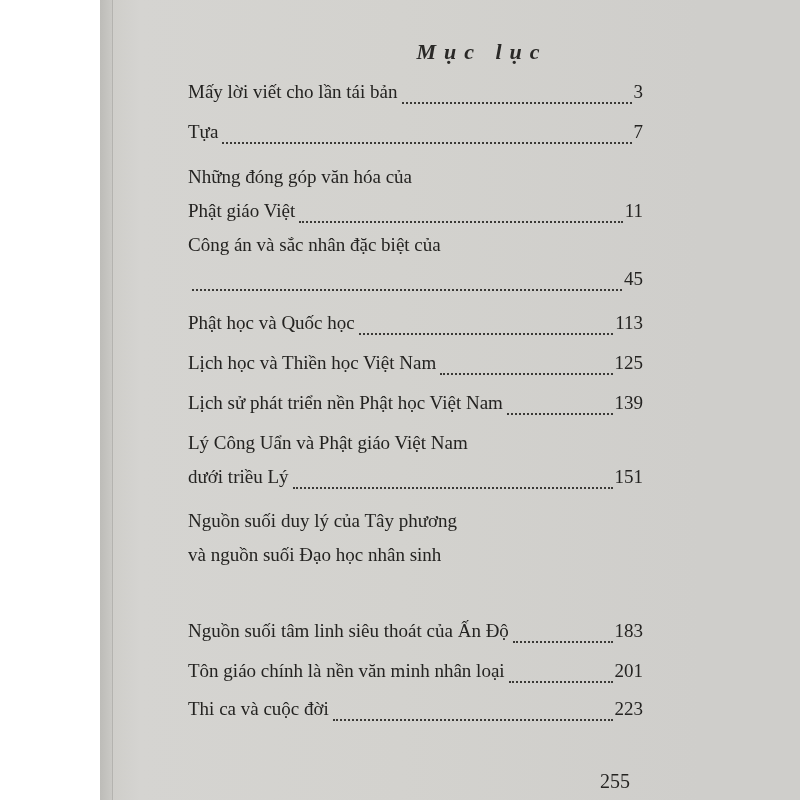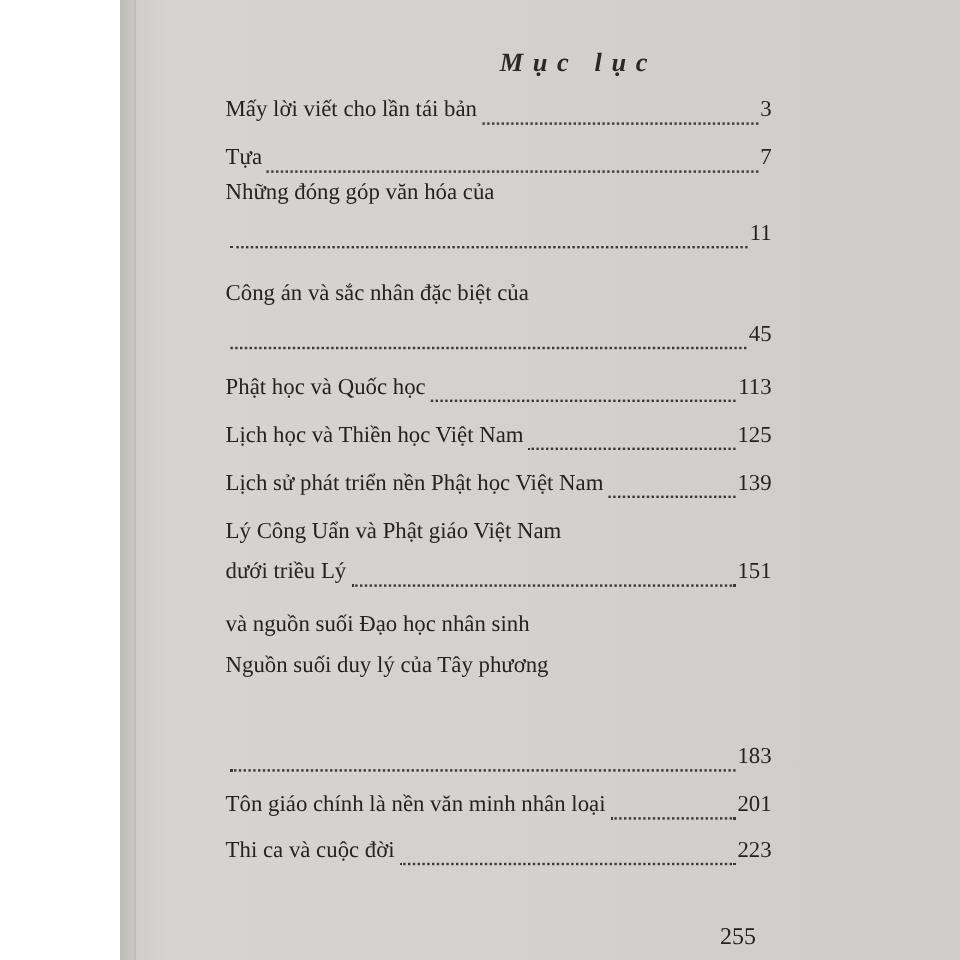--- a/index.html
+++ b/index.html
@@ -94,23 +94,24 @@
     </div>
 
     <div class="entry" style="top:115px">
       <div class="last-line">
         <span class="text">Tựa</span>
         <span class="leader"></span>
         <span class="pg">7</span>
       </div>
     </div>
 
-    <div class="entry" style="top:144px">
+    <div class="entry" style="top:160px">
       <div class="line">Những đóng góp văn hóa của</div>
       <div class="last-line">
+        <span class="text">Phật giáo Việt</span>
         <span class="leader"></span>
         <span class="pg">11</span>
       </div>
     </div>
 
     <div class="entry" style="top:228px">
       <div class="line">Công án và sắc nhân đặc biệt của</div>
       <div class="last-line">
         <span class="leader"></span>
         <span class="pg">45</span>
@@ -144,26 +145,27 @@
     <div class="entry" style="top:426px">
       <div class="line">Lý Công Uẩn và Phật giáo Việt Nam</div>
       <div class="last-line">
         <span class="text">dưới triều Lý</span>
         <span class="leader"></span>
         <span class="pg">151</span>
       </div>
     </div>
 
     <div class="entry" style="top:504px">
+      <div class="line">Nguồn suối duy lý của Tây phương</div>
       <div class="line">và nguồn suối Đạo học nhân sinh</div>
-      <div class="line">Nguồn suối duy lý của Tây phương</div>
     </div>
 
     <div class="entry" style="top:614px">
       <div class="last-line">
+        <span class="text">Nguồn suối tâm linh siêu thoát của Ấn Độ</span>
         <span class="leader"></span>
         <span class="pg">183</span>
       </div>
     </div>
 
     <div class="entry" style="top:654px">
       <div class="last-line">
         <span class="text">Tôn giáo chính là nền văn minh nhân loại</span>
         <span class="leader"></span>
         <span class="pg">201</span>

